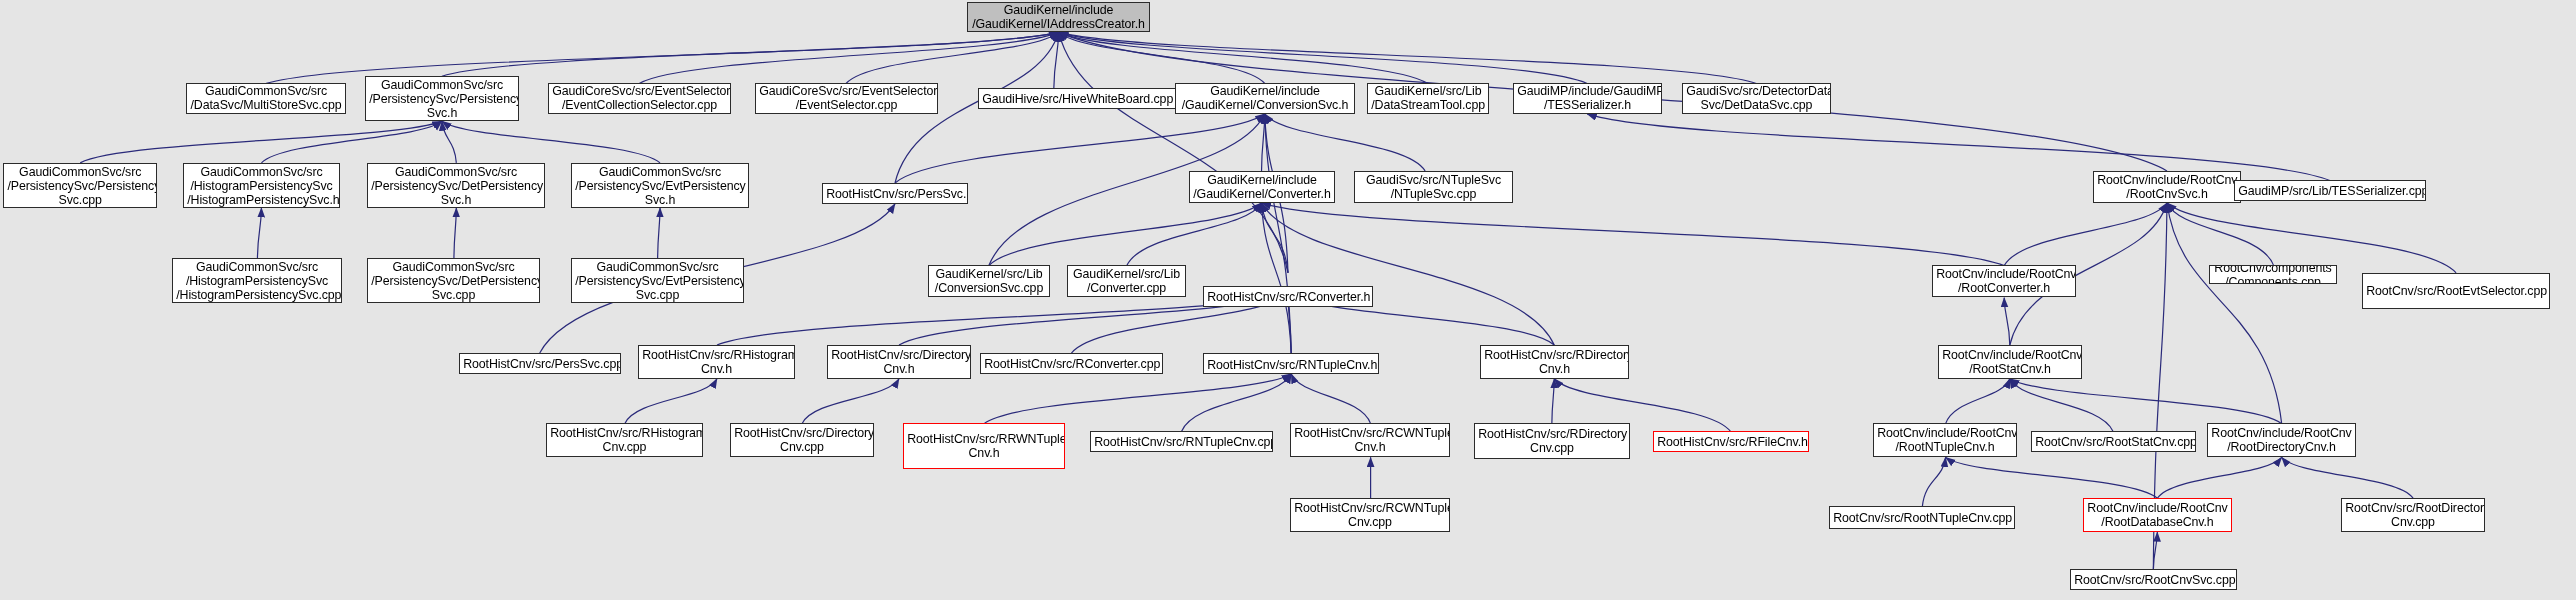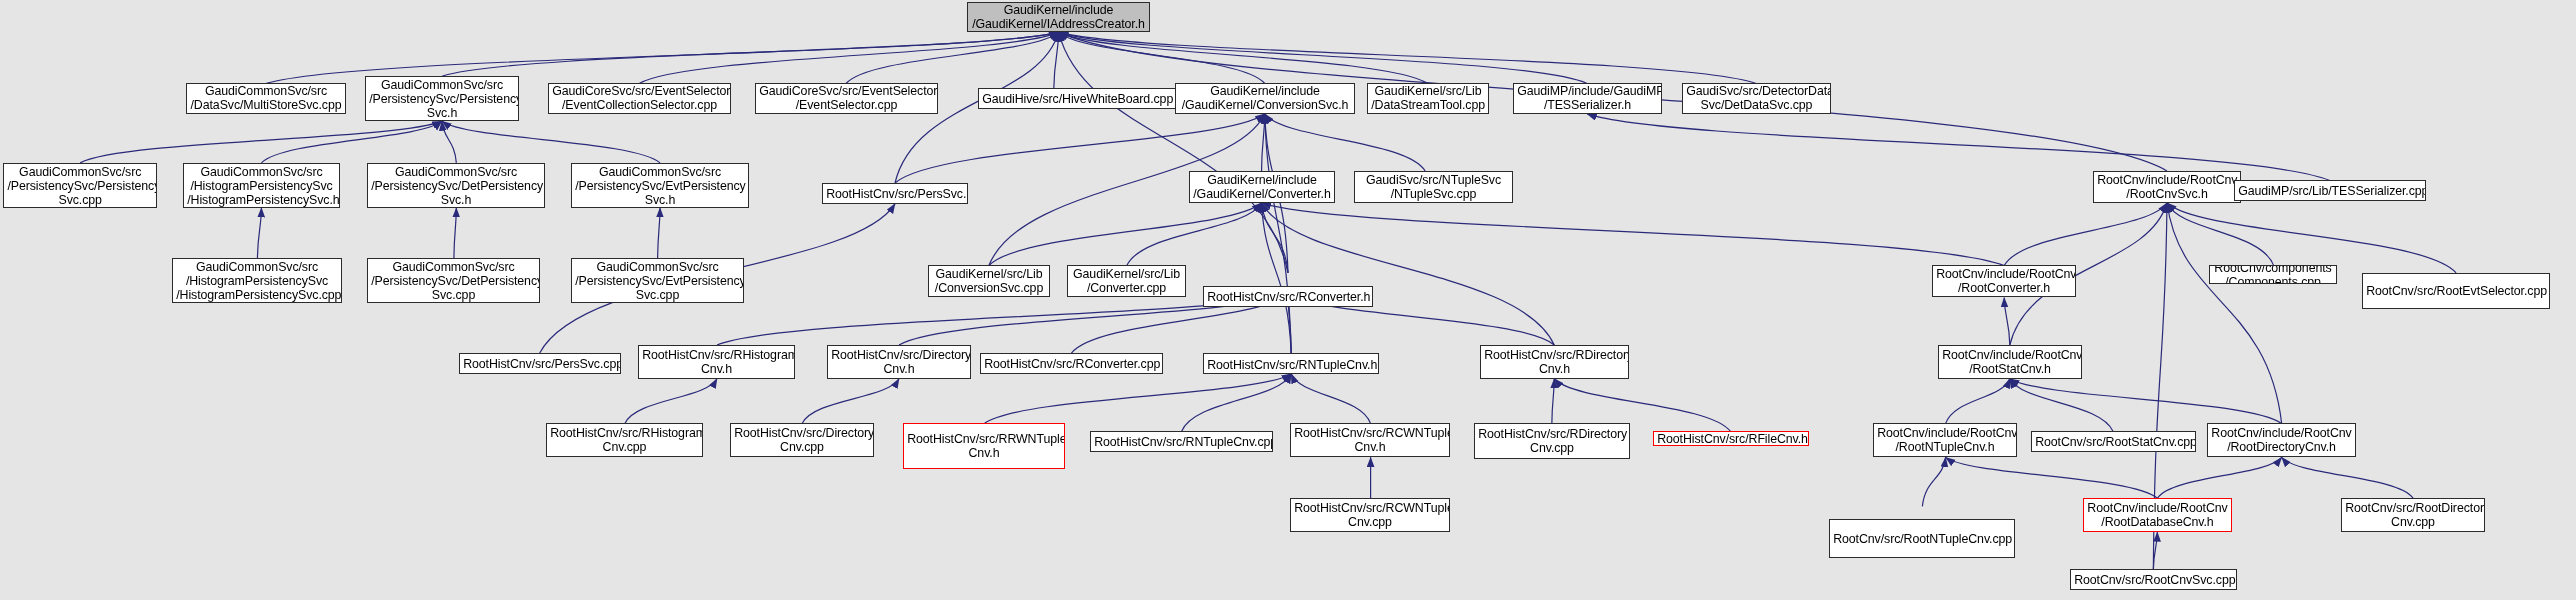--- a/index.html
+++ b/index.html
@@ -210,29 +210,29 @@
 Cnv.cpp</span></div>
       <div class="node" style="left: 730px; top: 423px; width: 144px; height: 34px;"><span class="node-label">RootHistCnv/src/Directory
 Cnv.cpp</span></div>
       <div class="node red" style="left: 903px; top: 423px; width: 162px; height: 46px;"><span class="node-label">RootHistCnv/src/RRWNTuple
 Cnv.h</span></div>
       <div class="node" style="left: 1090px; top: 431px; width: 183px; height: 21px;"><span class="node-label">RootHistCnv/src/RNTupleCnv.cpp</span></div>
       <div class="node" style="left: 1290px; top: 423px; width: 160px; height: 34px;"><span class="node-label">RootHistCnv/src/RCWNTuple
 Cnv.h</span></div>
       <div class="node" style="left: 1474px; top: 423px; width: 156px; height: 36px;"><span class="node-label">RootHistCnv/src/RDirectory
 Cnv.cpp</span></div>
-      <div class="node red" style="left: 1653px; top: 431px; width: 156px; height: 15px;"><span class="node-label">RootHistCnv/src/RFileCnv.h</span></div>
+      <div class="node red" style="left: 1653px; top: 431px; width: 156px; height: 21px;"><span class="node-label">RootHistCnv/src/RFileCnv.h</span></div>
       <div class="node" style="left: 1873px; top: 423px; width: 144px; height: 34px;"><span class="node-label">RootCnv/include/RootCnv
 /RootNTupleCnv.h</span></div>
       <div class="node" style="left: 2031px; top: 431px; width: 165px; height: 21px;"><span class="node-label">RootCnv/src/RootStatCnv.cpp</span></div>
       <div class="node" style="left: 2207px; top: 423px; width: 149px; height: 34px;"><span class="node-label">RootCnv/include/RootCnv
 /RootDirectoryCnv.h</span></div>
       <div class="node" style="left: 1290px; top: 498px; width: 160px; height: 34px;"><span class="node-label">RootHistCnv/src/RCWNTuple
 Cnv.cpp</span></div>
-      <div class="node" style="left: 1829px; top: 519px; width: 186px; height: 39px;"><span class="node-label">RootCnv/src/RootNTupleCnv.cpp</span></div>
+      <div class="node" style="left: 1829px; top: 506px; width: 186px; height: 23px;"><span class="node-label">RootCnv/src/RootNTupleCnv.cpp</span></div>
       <div class="node red" style="left: 2083px; top: 498px; width: 149px; height: 34px;"><span class="node-label">RootCnv/include/RootCnv
 /RootDatabaseCnv.h</span></div>
       <div class="node" style="left: 2341px; top: 498px; width: 144px; height: 34px;"><span class="node-label">RootCnv/src/RootDirectory
 Cnv.cpp</span></div>
       <div class="node" style="left: 2070px; top: 569px; width: 167px; height: 21px;"><span class="node-label">RootCnv/src/RootCnvSvc.cpp</span></div>
     </div>
 </div>
 
 
 </body></html>

